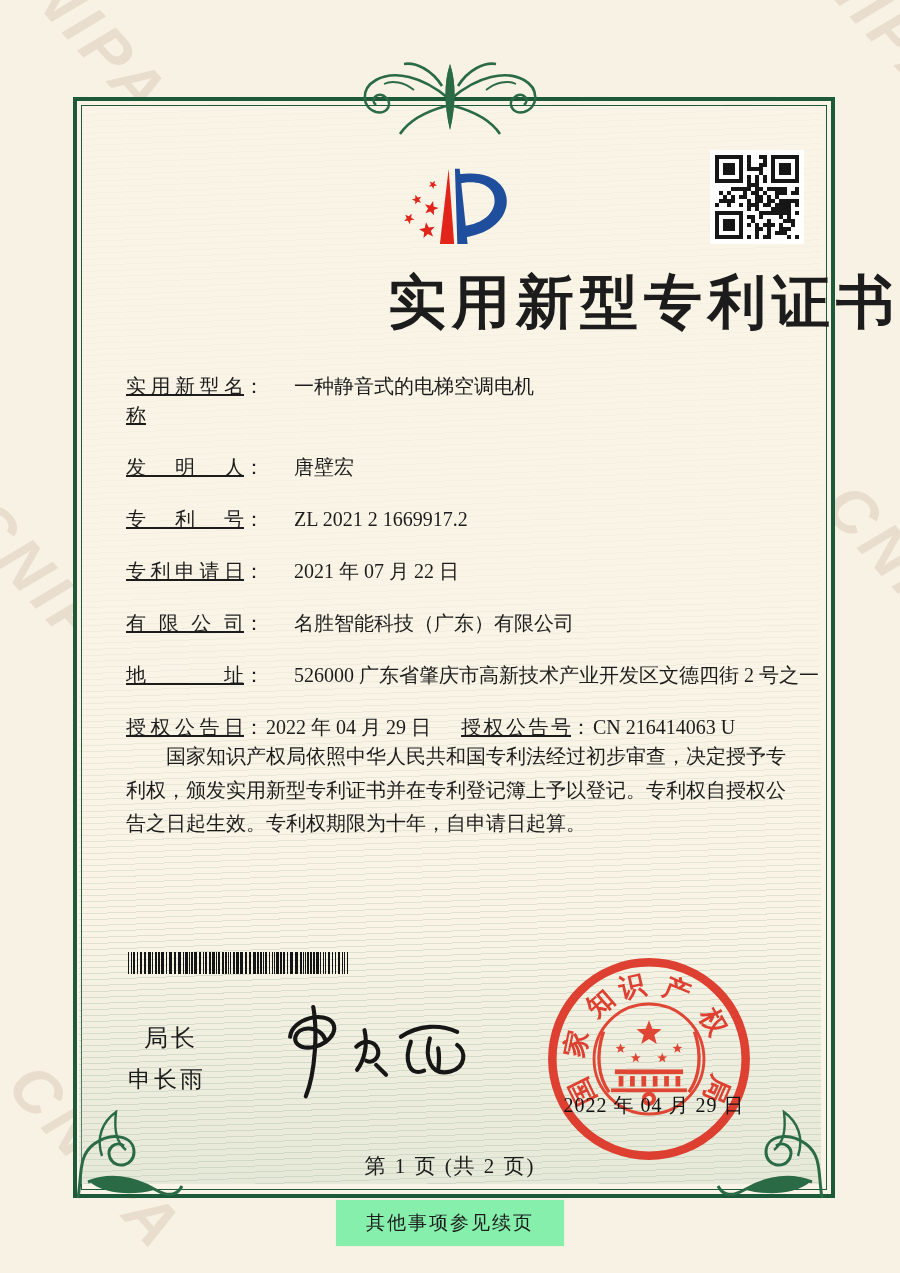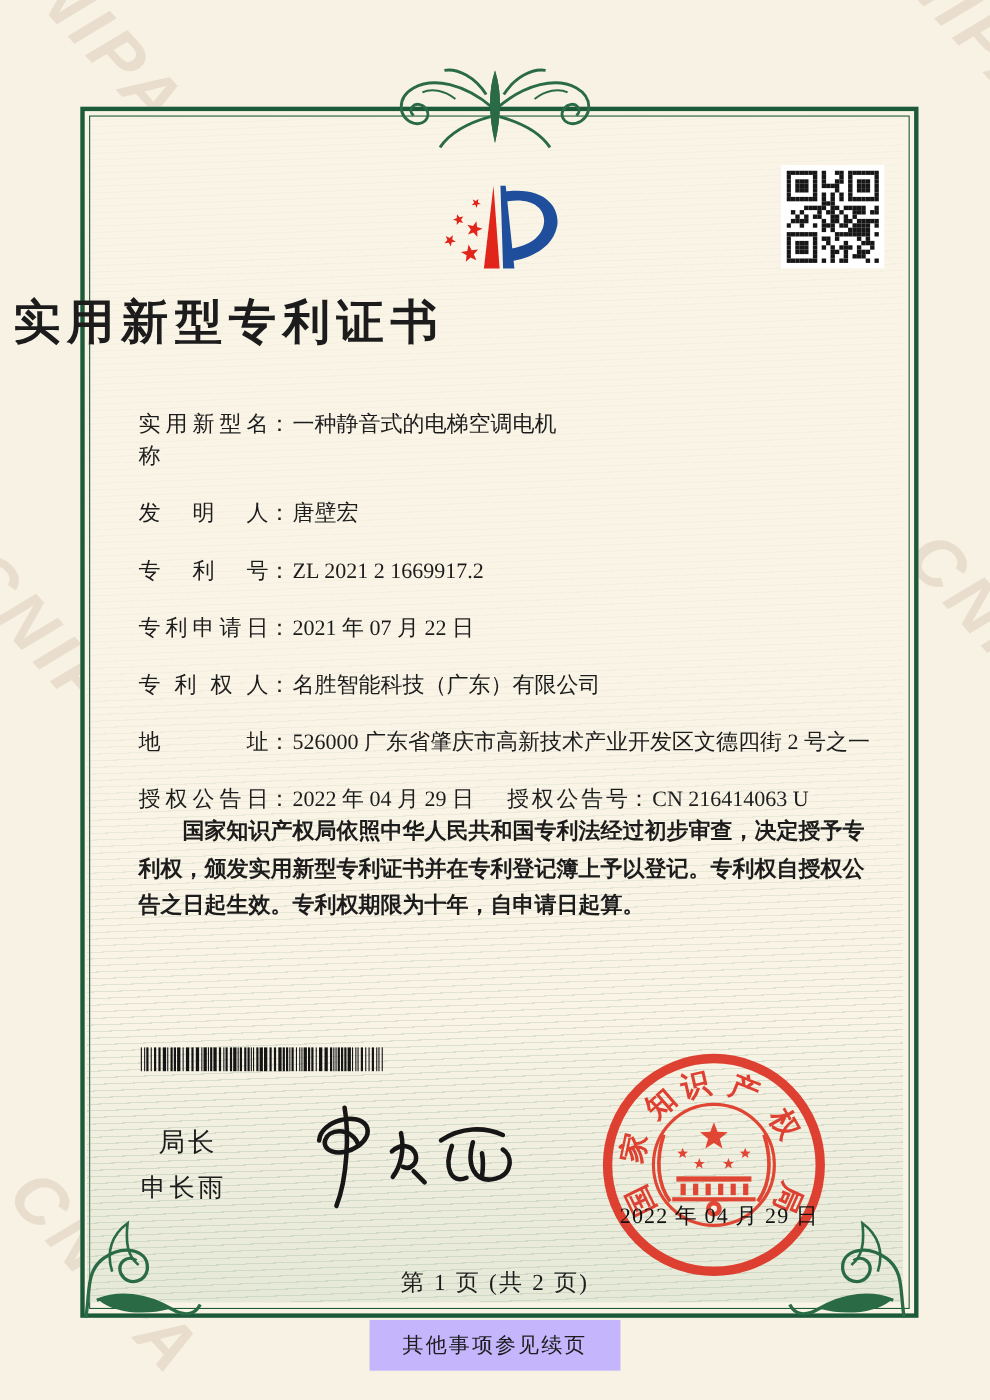--- a/index.html
+++ b/index.html
@@ -17,44 +17,44 @@
          background:repeating-linear-gradient(178deg,rgba(122,156,126,.30) 0 1px,rgba(0,0,0,0) 1px 6px);
          -webkit-mask-image:linear-gradient(to bottom,rgba(0,0,0,.10) 0%,rgba(0,0,0,.14) 45%,rgba(0,0,0,.55) 70%,rgba(0,0,0,.9) 88%,rgba(0,0,0,.95) 100%);
          mask-image:linear-gradient(to bottom,rgba(0,0,0,.10) 0%,rgba(0,0,0,.14) 45%,rgba(0,0,0,.55) 70%,rgba(0,0,0,.9) 88%,rgba(0,0,0,.95) 100%);}
   .tint{position:absolute;left:79px;top:928px;width:742px;height:256px;
         background:linear-gradient(to bottom,rgba(204,218,198,0),rgba(200,214,194,.40));}
   
   .certno{position:absolute;left:126px;top:152px;font-size:20px;letter-spacing:2px;}
   .logo{position:absolute;left:356px;top:146px;}
   .qrbox{position:absolute;left:710px;top:150px;width:94px;height:94px;background:#ffffff;
          display:flex;align-items:center;justify-content:center;}
-  .title{position:absolute;left:12px;right:0;top:264px;text-align:left;
-         font-size:43px;font-weight:bold;letter-spacing:6px;}
+  .title{position:absolute;left:0;right:0;top:264px;text-align:right;
+         font-size:58px;font-weight:bold;letter-spacing:6px;}
   
   .fields{position:absolute;left:126px;top:372px;width:690px;font-size:20px;}
   .field-row{display:flex;margin-bottom:23px;line-height:29px;}
-  .field-label{flex:none;width:118px;display:inline-block;text-align:justify;text-align-last:justify;}
+  .field-label{flex:none;width:118px;display:inline-block;text-align:justify;text-align-last:justify;text-decoration:underline;}
   .colon{flex:none;width:22px;}
-  .field-value{flex:none;width:544px;}
+  .field-value{flex:none;width:544px;margin-left:28px;}
   .grant-row{display:flex;margin-bottom:0;line-height:29px;}
   .grant2{margin-left:30px;display:flex;align-items:center;}
   .grant2 .field-label{width:110px;}
   
   .body-text{position:absolute;left:126px;top:740px;width:678px;font-size:20px;line-height:1.68;}
-  .body-text p{margin:0;text-indent:2em;font-weight:bold;}
+  .body-text p{margin:0;text-indent:2em;}
   
   .barcode{position:absolute;left:126px;top:952px;}
   .sig-title{position:absolute;left:144px;top:1022px;font-size:24px;letter-spacing:3px;}
   .sig-name{position:absolute;left:128px;top:1064px;font-size:23px;letter-spacing:3px;}
   .signature{position:absolute;left:262px;top:1000px;}
   .seal{position:absolute;left:540px;top:950px;opacity:.93;}
   .seal-date{position:absolute;left:548px;top:1092px;width:212px;text-align:center;
              font-size:20px;color:#111;z-index:5;letter-spacing:1px;}
   .page-info{position:absolute;left:0;right:0;top:1152px;text-align:center;font-size:21px;letter-spacing:2px;}
-  .note-box{position:absolute;left:336px;top:1200px;width:228px;height:46px;background:#c4b5fd;
+  .note-box{position:absolute;left:336px;top:1200px;width:228px;height:46px;background:#86efac;
             display:flex;align-items:center;justify-content:center;font-size:19px;letter-spacing:2px;
             box-shadow:0 0 2px rgba(0,0,0,.05);}
   .orn{position:absolute;}
 </style>
 </head>
 <body>
 
 <div class="page">
 
   <div class="wm" style="left:-30px;top:-14px;">CNIPA</div>
@@ -364,21 +364,21 @@
       <span class="field-label">专利号</span>
         <span class="colon">：</span>
         <span class="field-value">ZL 2021 2 1669917.2</span>
     </div>
     <div class="field-row">
       <span class="field-label">专利申请日</span>
         <span class="colon">：</span>
         <span class="field-value">2021 年 07 月 22 日</span>
     </div>
     <div class="field-row">
-      <span class="field-label">专利权人</span>
+      <span class="field-label">有限公司</span>
         <span class="colon">：</span>
         <span class="field-value">名胜智能科技（广东）有限公司</span>
     </div>
     <div class="field-row">
       <span class="field-label">地址</span>
         <span class="colon">：</span>
         <span class="field-value">526000 广东省肇庆市高新技术产业开发区文德四街 2 号之一</span>
     </div>
     <div class="grant-row">
       <span class="field-label">授权公告日</span>

